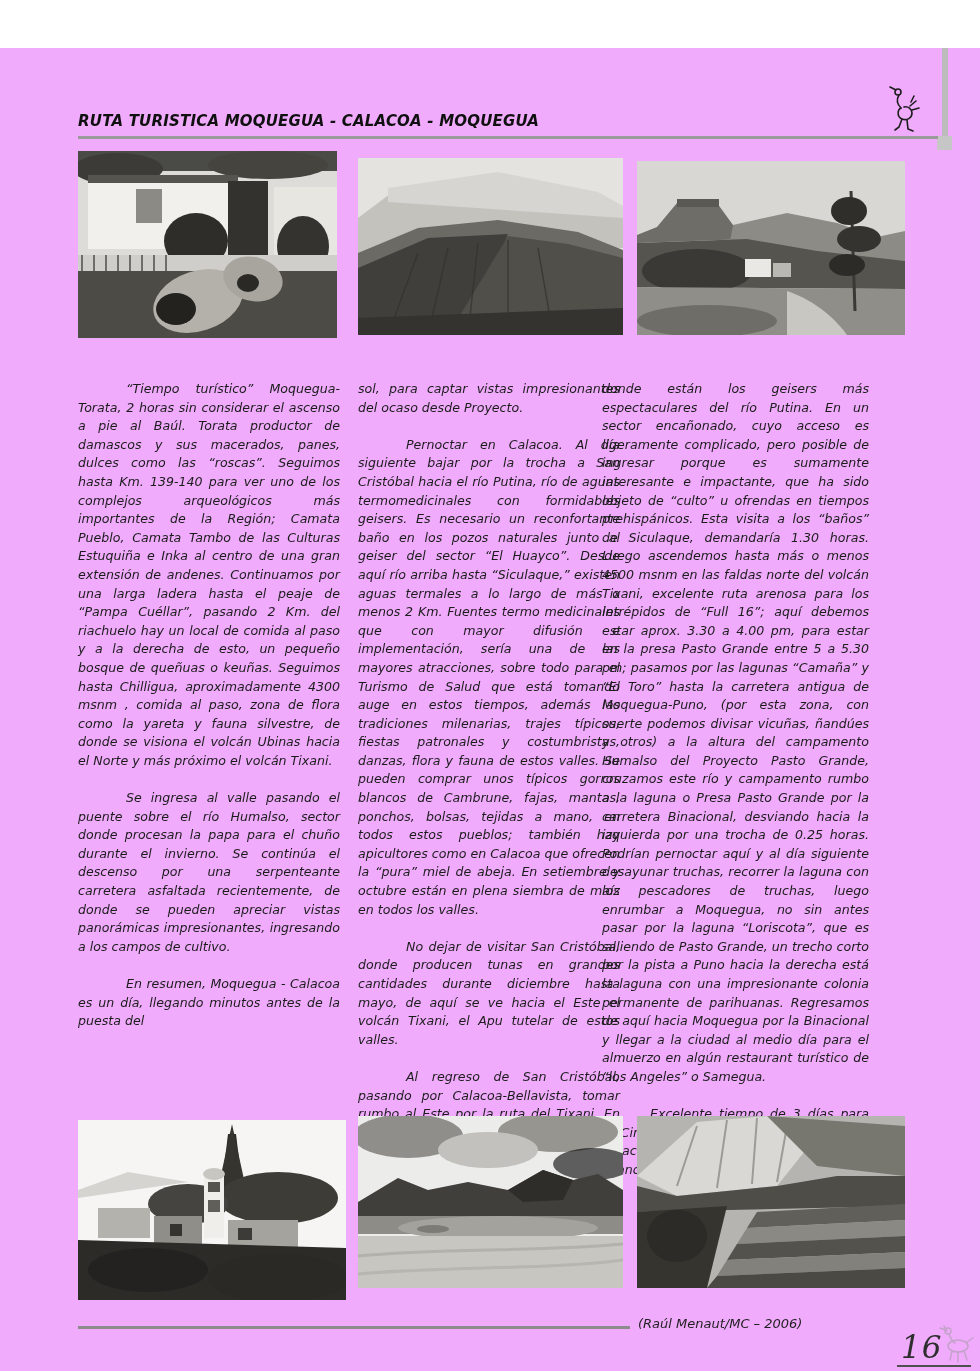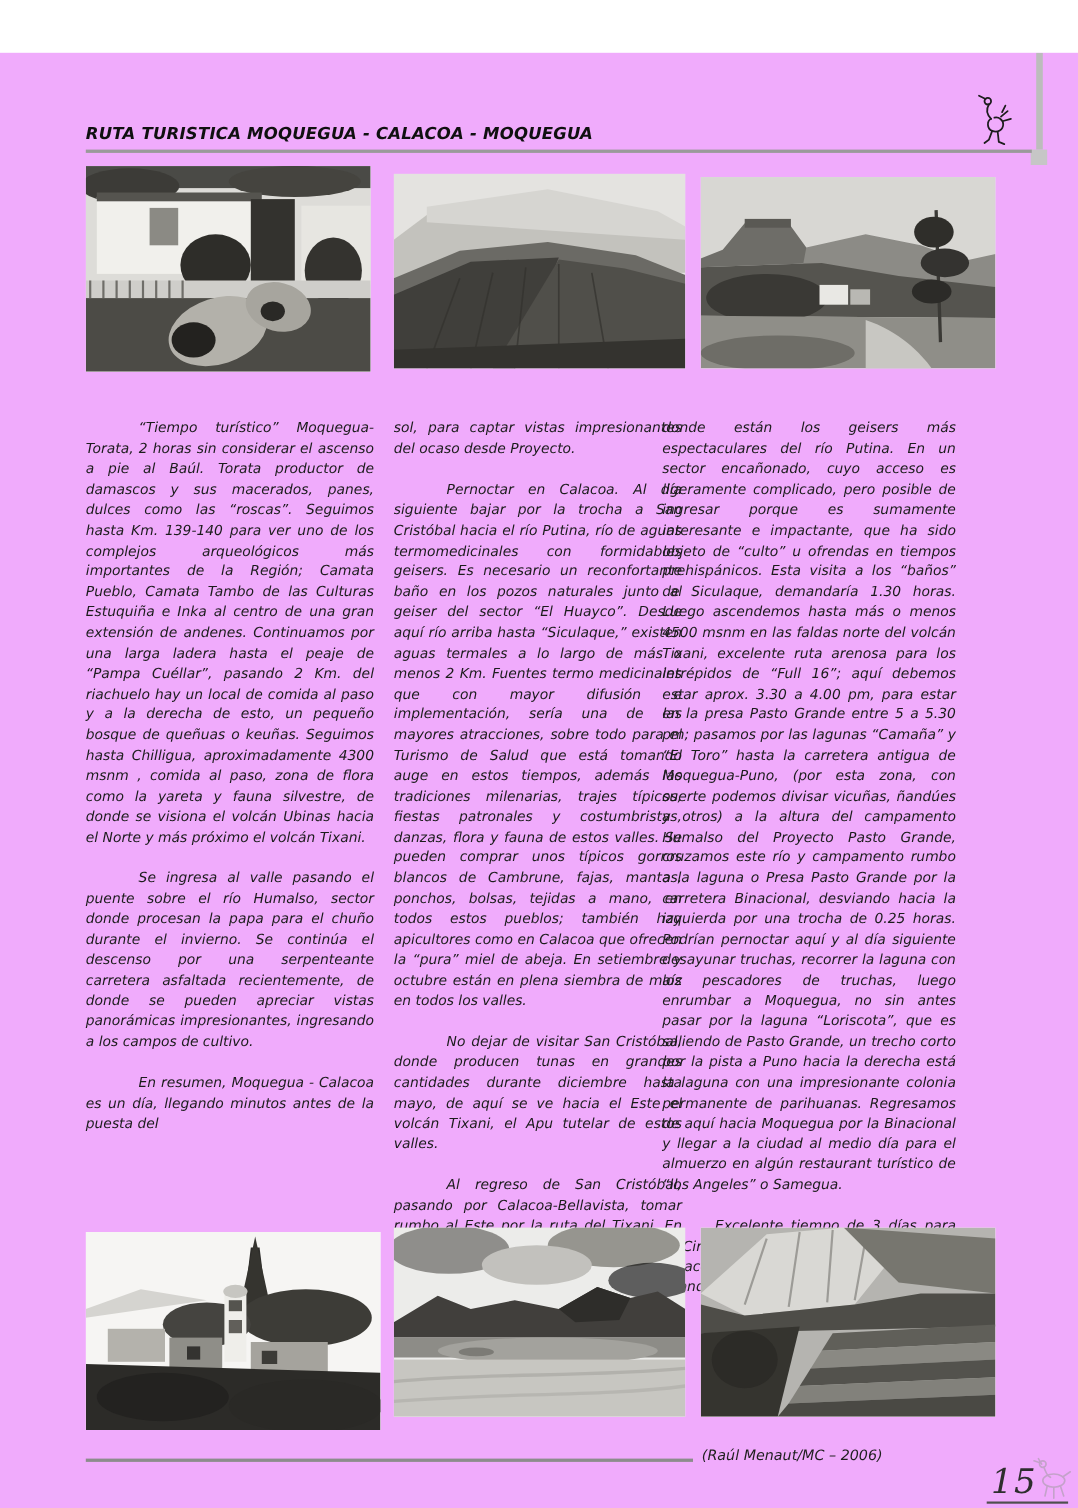--- a/index.html
+++ b/index.html
@@ -210,16 +210,16 @@
 
   <svg class="footer-glyph" width="46" height="44" viewBox="0 0 46 44">
     <g fill="none" stroke="#9a9a9a" stroke-width="1.5" stroke-linecap="round">
       <path d="M10,6 l6,2 M14,4 l3,5"></path>
       <circle cx="18" cy="9" r="3"></circle>
       <path d="M19,12 c2,4 2,7 6,9"></path>
       <ellipse cx="28" cy="24" rx="10" ry="6"></ellipse>
       <path d="M22,29 l-2,9 M28,30 l0,10 M34,29 l3,9 M37,20 l6,-4"></path>
     </g>
   </svg>
-  <div class="pageno">15</div>
+  <div class="pageno">16</div>
   <div class="pageno-underline"></div>
 
 </div>
 
 </body></html>

